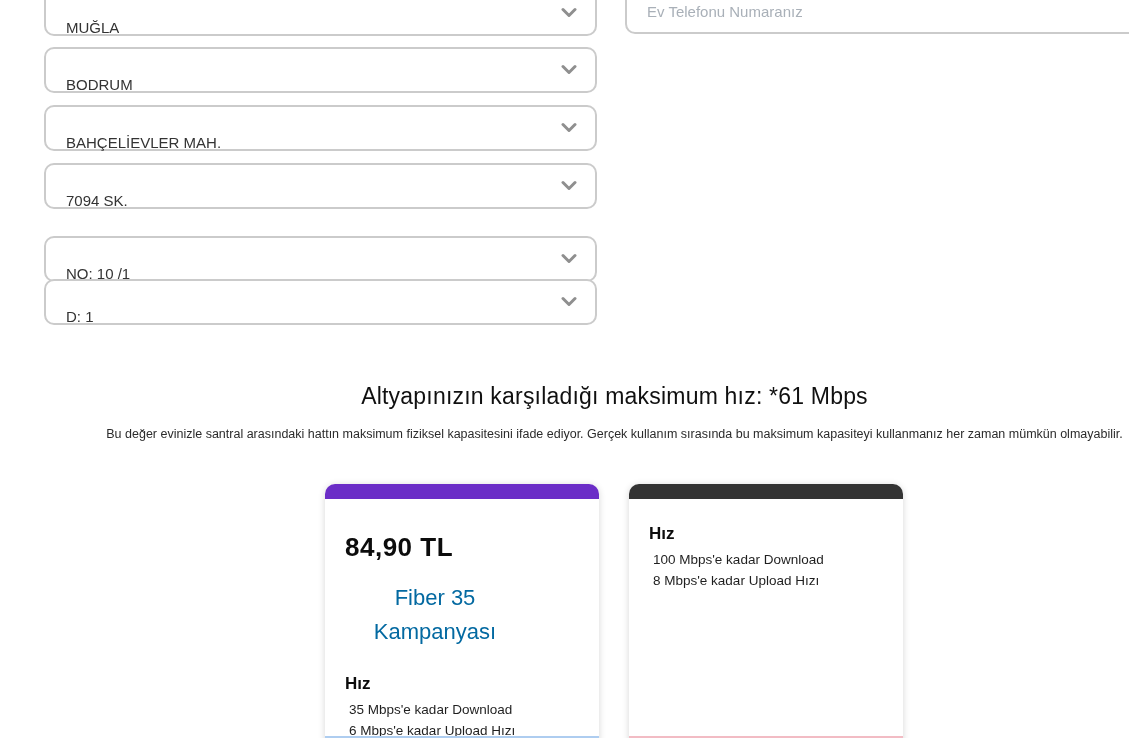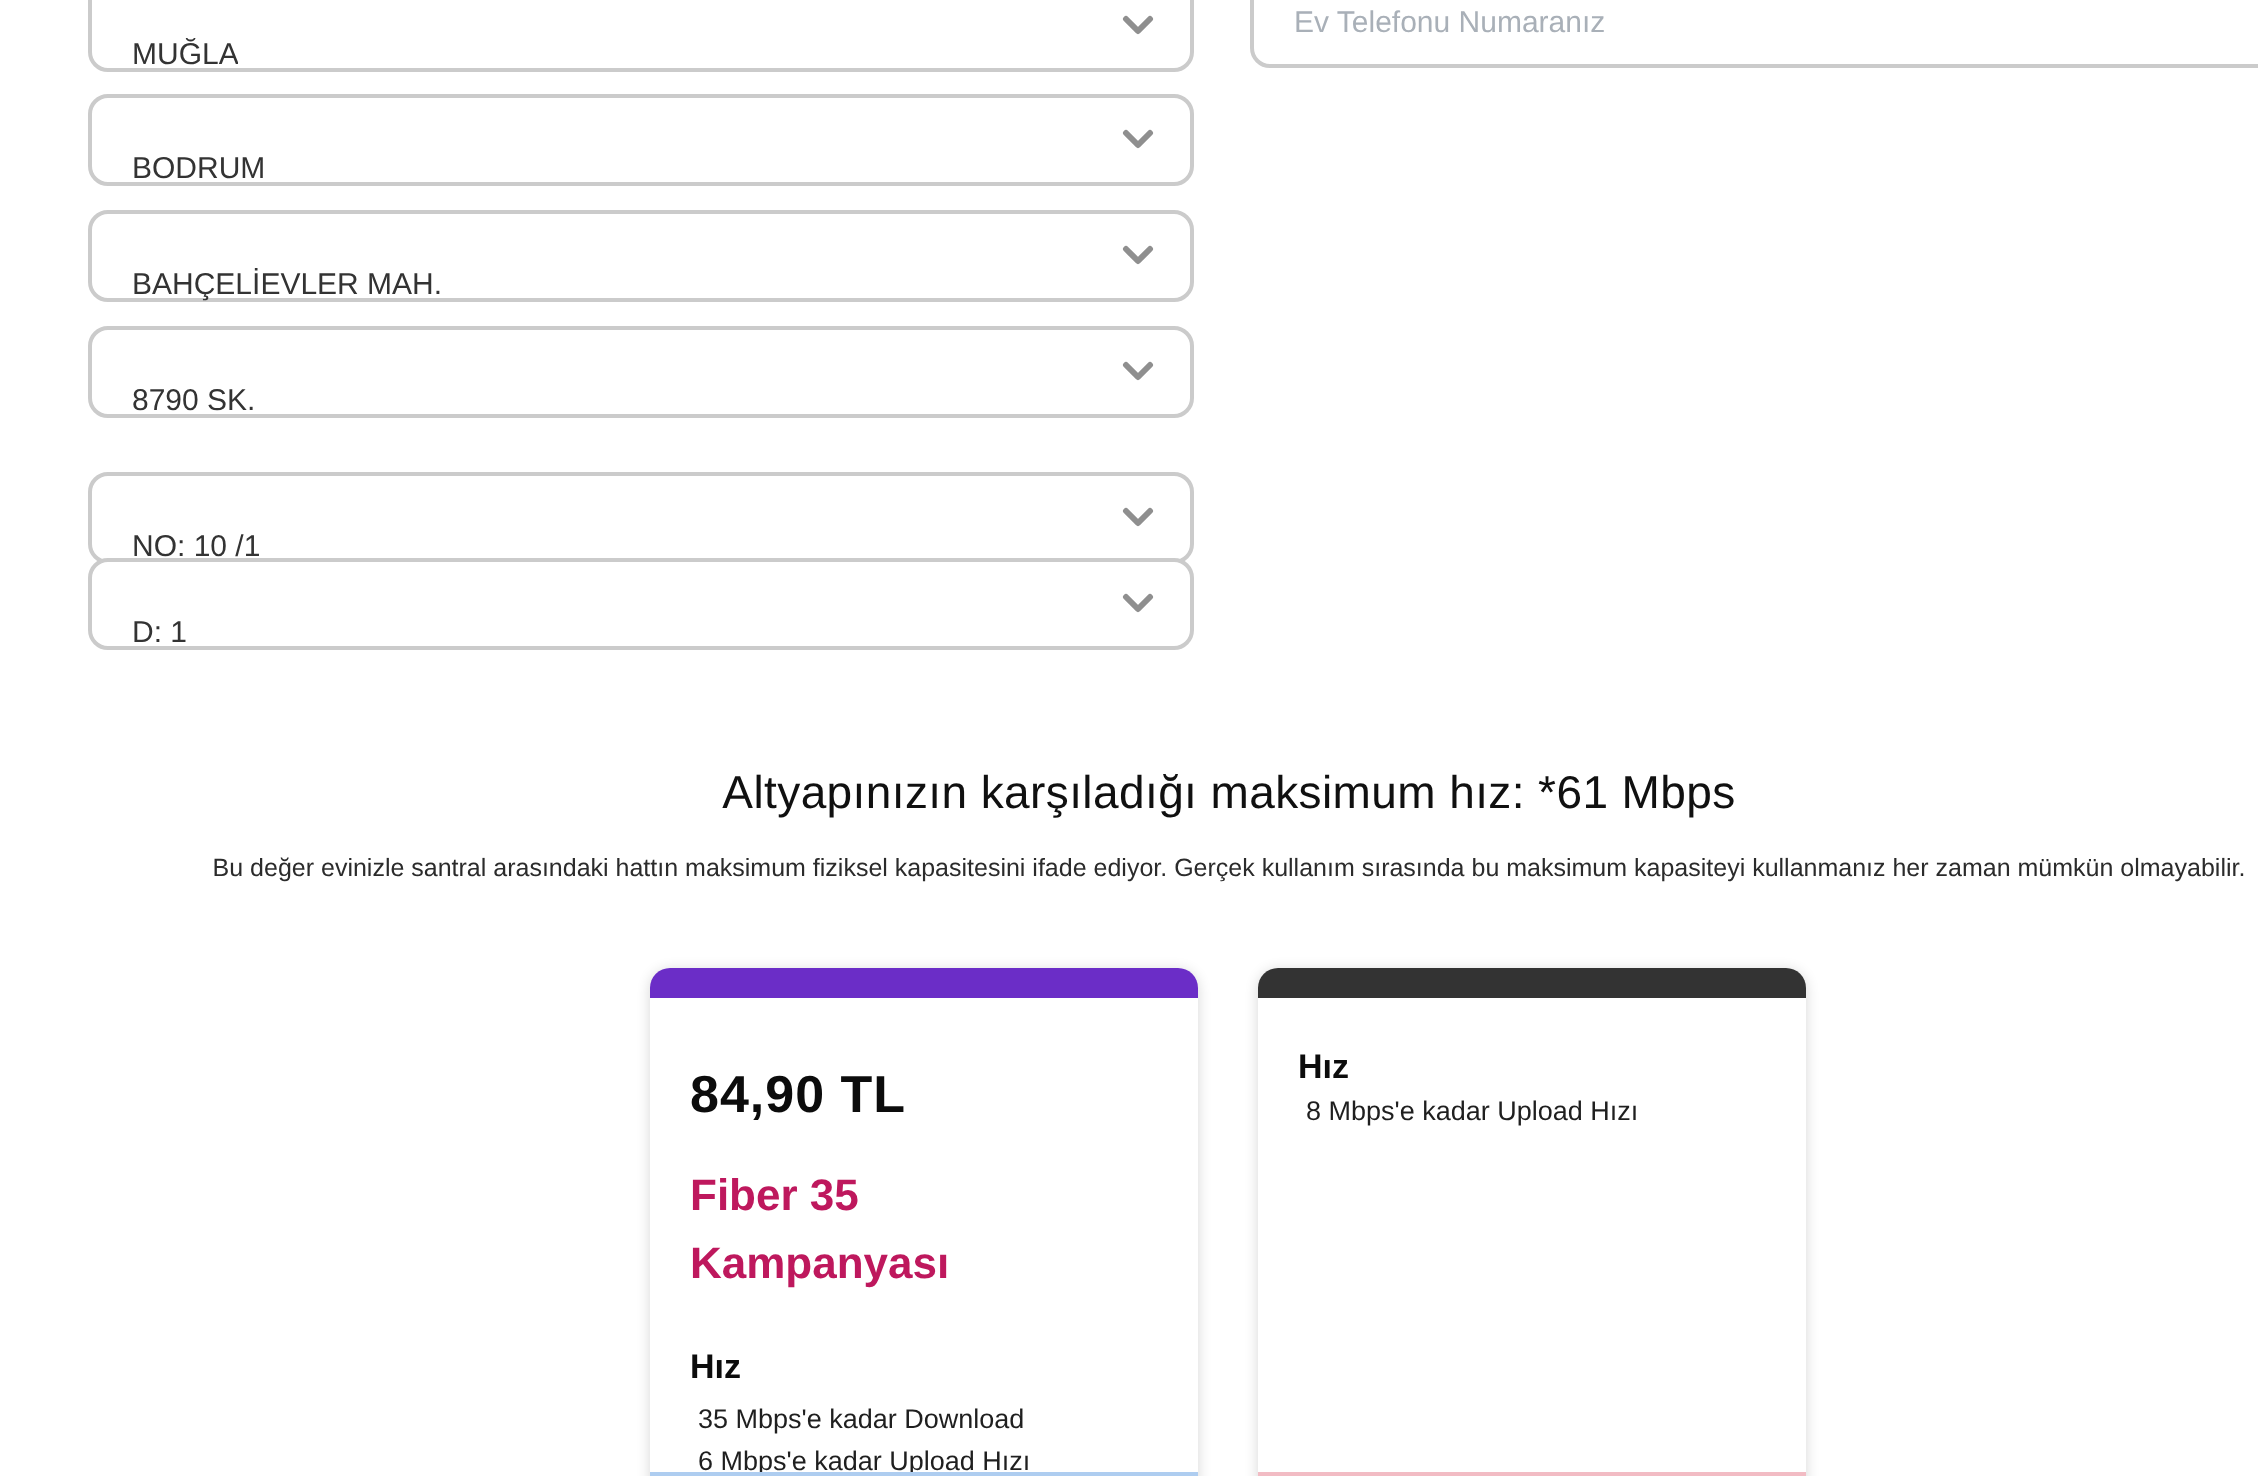--- a/index.html
+++ b/index.html
@@ -97,23 +97,24 @@
     font-size: 26px;
     font-weight: 700;
     color: #0c0c0c;
     line-height: 40px;
     letter-spacing: 0.5px;
   }
   .card-name {
     margin: 14px 20px 0 20px;
     max-width: 180px;
     font-size: 22px;
-    font-weight: 700;
-    color: #be185d;
+    font-weight: 400;
+    color: #0369a1;
     line-height: 34px;
+    text-align: center;
   }
   .card-speed-title {
     margin: 24px 20px 0 20px;
     font-size: 17px;
     font-weight: 700;
     color: #0c0c0c;
     line-height: 22px;
   }
   .card-speed-line {
     margin: 0 24px;
@@ -154,21 +155,21 @@
 <div class="dropdown" style="top:105px">
   <span class="value">BAHÇELİEVLER MAH.</span>
   <span class="chevron">
     <svg width="16" height="12" viewBox="0 0 16 12">
         <polyline points="2,2.5 8,8.5 14,2.5" fill="none" stroke="#8f8f8f" stroke-width="3" stroke-linecap="round" stroke-linejoin="round"></polyline>
       </svg>
   </span>
 </div>
 
 <div class="dropdown" style="top:163px">
-  <span class="value">8790 SK.</span>
+  <span class="value">7094 SK.</span>
   <span class="chevron">
     <svg width="16" height="12" viewBox="0 0 16 12">
         <polyline points="2,2.5 8,8.5 14,2.5" fill="none" stroke="#8f8f8f" stroke-width="3" stroke-linecap="round" stroke-linejoin="round"></polyline>
       </svg>
   </span>
 </div>
 
 <div class="dropdown" style="top:236px">
   <span class="value">NO: 10 /1</span>
   <span class="chevron">
@@ -198,15 +199,16 @@
   <div class="card-name">Fiber 35 Kampanyası</div>
   <div class="card-speed-title">Hız</div>
   <div class="card-speed-line first">35 Mbps'e kadar Download</div>
   <div class="card-speed-line">6 Mbps'e kadar Upload Hızı</div>
   <div class="peek-strip" style="background: rgb(174, 205, 240);"></div>
 </div>
 
 <div class="card card-2">
   <div class="card-bar" style="background: rgb(51, 51, 51);"></div>
   <div class="card-speed-title">Hız</div>
+  <div class="card-speed-line first">100 Mbps'e kadar Download</div>
   <div class="card-speed-line">8 Mbps'e kadar Upload Hızı</div>
   <div class="peek-strip" style="background: rgb(242, 188, 196);"></div>
 </div>
 
 </body></html>

